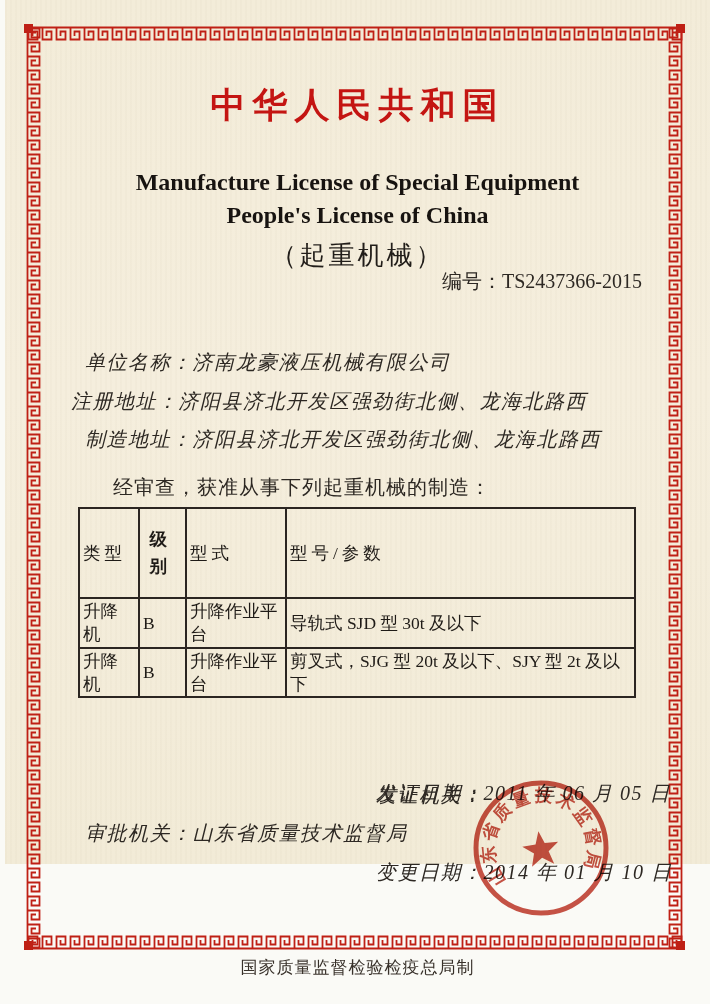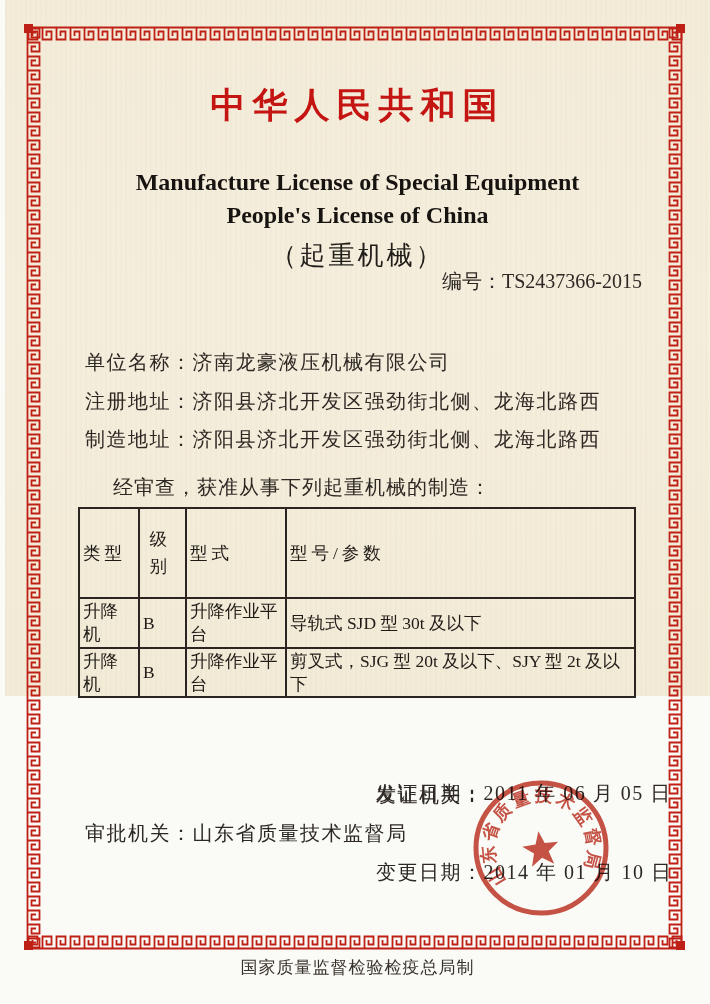--- a/index.html
+++ b/index.html
@@ -1,35 +1,35 @@
 <!DOCTYPE html>
 <html><head>
 <meta charset="utf-8">
 <style>
   html,body{margin:0;padding:0;width:710px;height:1004px;overflow:hidden;background:#fafaf6;}
   body{position:relative;font-family:"Liberation Serif","DejaVu Serif",serif;}
   .paper{
-    position:absolute;left:5px;top:0;width:705px;height:696px;
+    position:absolute;left:5px;top:0;width:705px;height:864px;
     background:
       repeating-linear-gradient(90deg, rgba(120,100,60,0.025) 0 2px, rgba(0,0,0,0) 2px 5px),
       linear-gradient(180deg,#f3ecd9 0%,#f5eedd 45%,#f2ebd7 100%);
   }
   .abs{position:absolute;}
   .center{left:0;width:100%;text-align:center;}
   .title-cn{color:#c41512;font-weight:bold;}
   .title-en{color:#171310;font-weight:bold;}
   .cn{color:#2d2823;}
   .corner{position:absolute;width:9px;height:9px;background:#bf2015;}
   .lic-table{border-collapse:collapse;table-layout:fixed;width:558px;
     font-size:17.5px;color:#1f1b17;text-align:left;}
   .lic-table td,.lic-table th{border:2px solid #2b2521;font-weight:normal;
     vertical-align:middle;padding:1px 3px;line-height:1.3;}
   .lic-table th{letter-spacing:4px;}
-  .stack{width:26px;margin:16px auto;word-break:break-all;line-height:1.55;letter-spacing:0;}
-  .field{font-size:20px;letter-spacing:1.5px;white-space:nowrap;}
+  .stack{width:26px;margin:16px auto;word-break:break-all;line-height:1.55;letter-spacing:0;font-weight:bold;}
+  .field{font-size:20px;letter-spacing:1.5px;white-space:nowrap;font-style:italic;}
   .seal-svg{mix-blend-mode:multiply;opacity:0.87;}
   .madeby{font-size:17px;font-weight:normal;letter-spacing:1px;color:#38312a;}
 </style>
 </head>
 <body>
 
 <div class="paper">
 
   <svg width="0" height="0" style="position:absolute">
     <defs>
@@ -63,21 +63,21 @@
   <div class="abs center title-en" style="top:202px;font-size:24px">People's License of China</div>
   <div class="abs center cn" style="top:238px;font-size:26px;letter-spacing:3px;color:#211d19">（起重机械）</div>
 
   <div class="abs cn" style="top:268px;right:68px;font-size:20px">
     <span>编号：</span><span>TS2437366-2015</span>
   </div>
 
   <div class="abs field cn" style="left:80px;top:349px">
     <span>单位名称：</span><span>济南龙豪液压机械有限公司</span>
   </div>
-  <div class="abs field cn" style="left:80px;top:388px">
+  <div class="abs field cn" style="left:66px;top:388px">
     <span>注册地址：</span><span>济阳县济北开发区强劲街北侧、龙海北路西</span>
   </div>
   <div class="abs field cn" style="left:80px;top:426px">
     <span>制造地址：</span><span>济阳县济北开发区强劲街北侧、龙海北路西</span>
   </div>
 
   <div class="abs cn" style="left:108px;top:474px;font-size:20px;letter-spacing:1px">经审查，获准从事下列起重机械的制造：</div>
 
   <div class="abs" style="left:73px;top:507px">
     <table class="lic-table">

